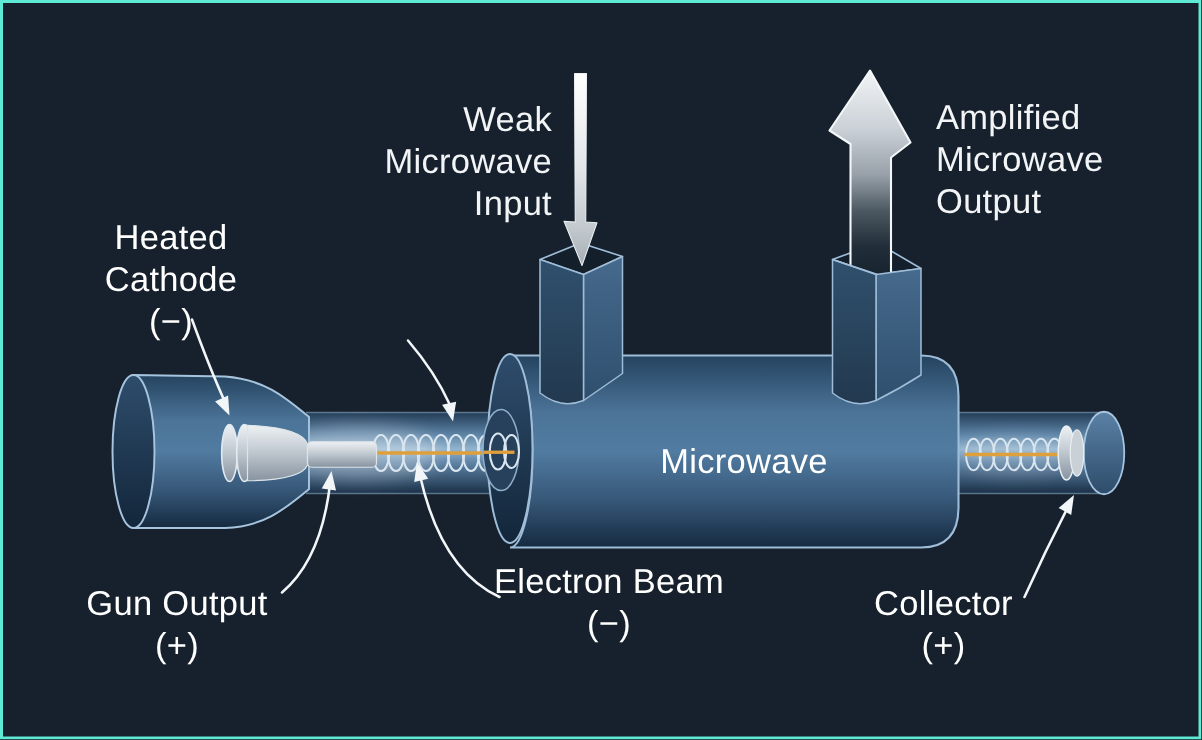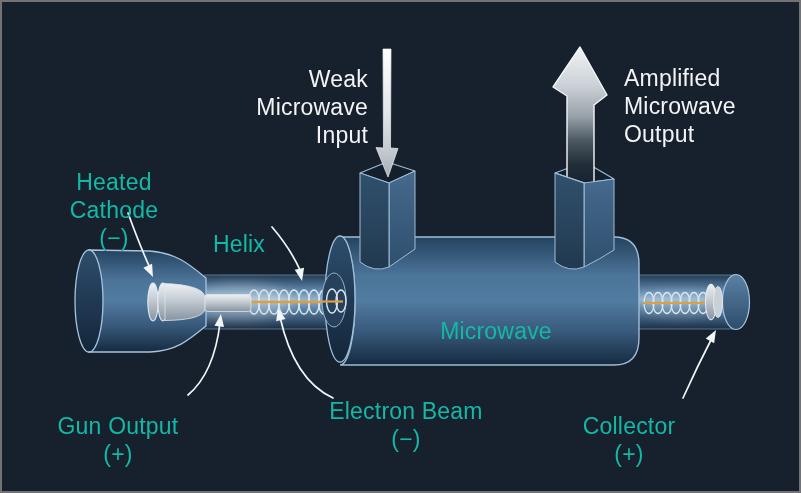--- a/index.html
+++ b/index.html
@@ -1,22 +1,22 @@
 <!DOCTYPE html>
 <html><head>
 <meta charset="utf-8">
 <style>
   html,body{margin:0;padding:0;background:#0d141c;}
   .canvas{position:relative;width:801px;height:493px;background:#17212D;
-          border:2px solid #737373;box-sizing:border-box;overflow:hidden;
+          border:2px solid #5eead4;box-sizing:border-box;overflow:hidden;
           font-family:"Liberation Sans",sans-serif;}
   .art{position:absolute;left:0;top:0;}
   .lbl{position:absolute;font-size:23px;line-height:28px;white-space:pre-line;
        font-weight:400;letter-spacing:.2px;}
-  .orange{color:#14b8a6;margin-top:24px;}
+  .orange{color:#ffffff;}
   .white{color:#F2F4F6;}
   .tc{text-align:center;}
   .tr{text-align:right;}
   .tl{text-align:left;}
 </style>
 </head>
 <body>
 
 <div class="canvas">
 
@@ -180,21 +180,20 @@
 Input</div>
 
 <div class="lbl white tl" style="left:622px;top:62px;width:220px;">Amplified
 Microwave
 Output</div>
 
 <div class="lbl orange tc" style="left:12px;top:142px;width:200px;">Heated
 Cathode
 (−)</div>
 
-<div class="lbl orange tc" style="left:167px;top:204px;width:140px;">Helix</div>
 
 <div class="lbl orange tc" style="left:394px;top:291px;width:200px;">Microwave</div>
 
 <div class="lbl orange tc" style="left:16px;top:386px;width:200px;">Gun Output
 (+)</div>
 
 <div class="lbl orange tc" style="left:304px;top:371px;width:200px;">Electron Beam
 (−)</div>
 
 <div class="lbl orange tc" style="left:527px;top:386px;width:200px;">Collector

